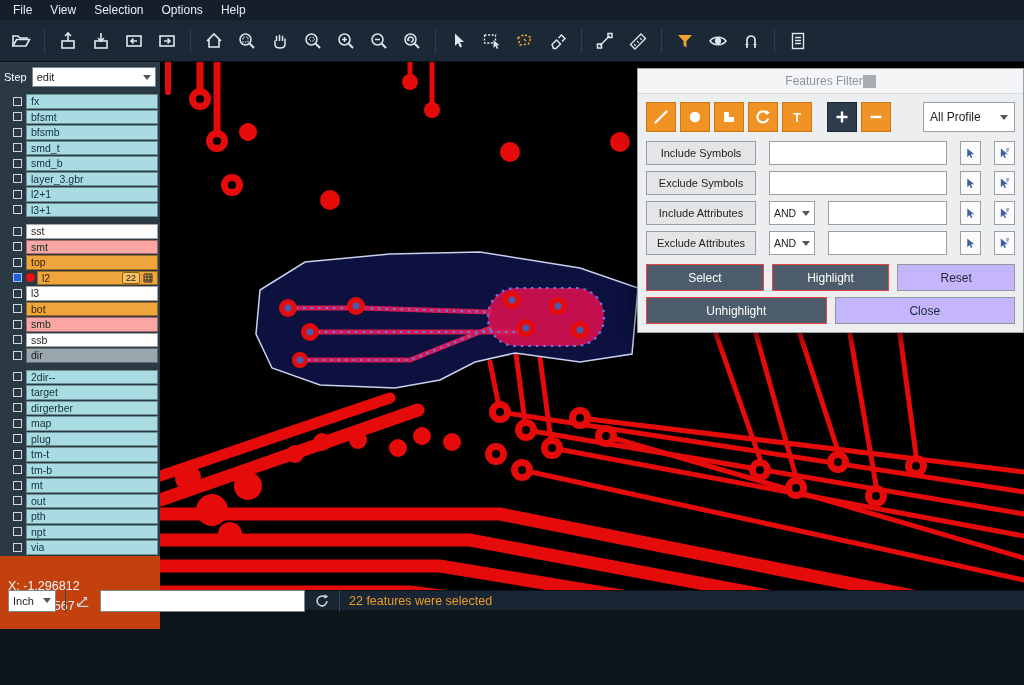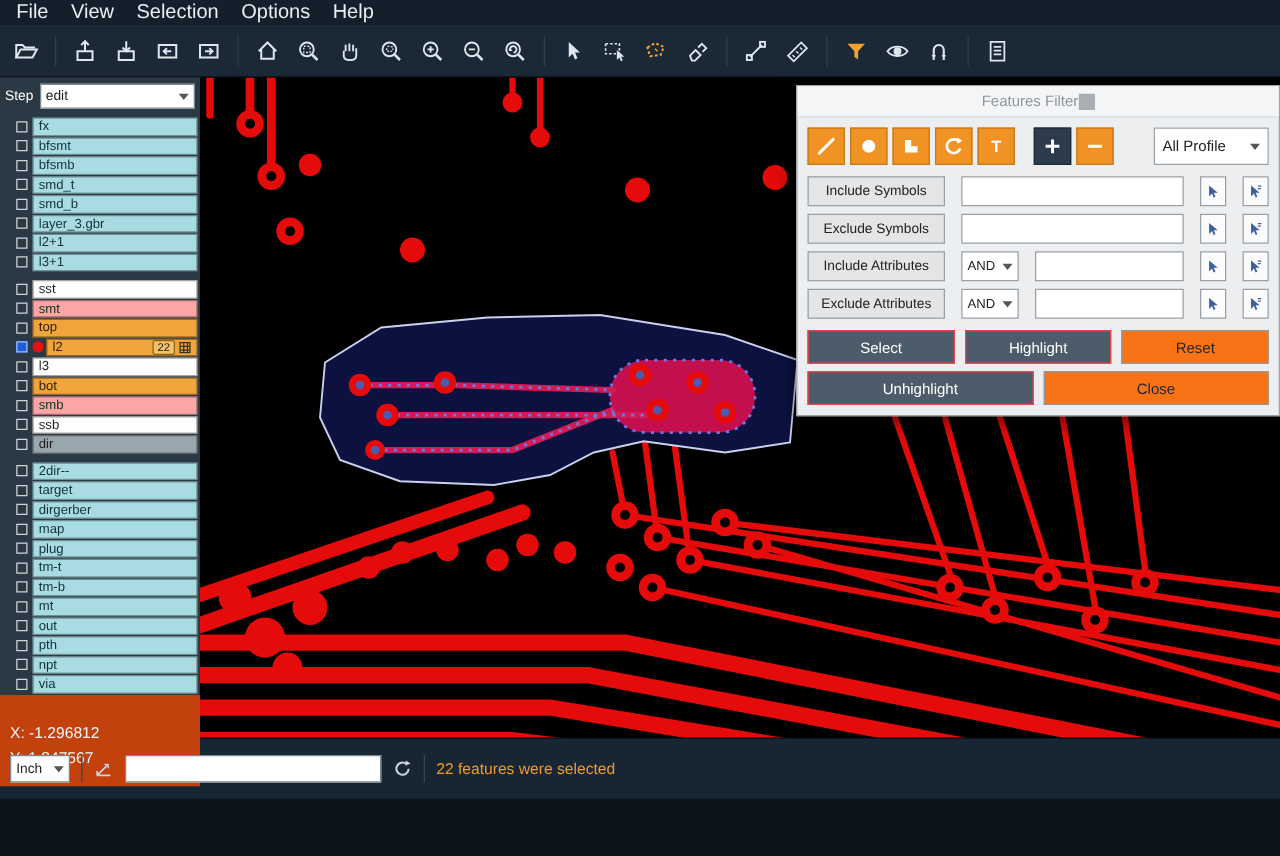--- a/index.html
+++ b/index.html
@@ -1,19 +1,19 @@
 <!DOCTYPE html>
 <html><head>
 <meta charset="utf-8">
 <style>
   *{box-sizing:border-box;margin:0;padding:0}
   body{margin:0;background:#000}
   .app{position:relative;width:1024px;height:685px;background:#0c141c;font-family:"Liberation Sans",sans-serif;overflow:hidden;user-select:none}
   
-  .menubar{height:20px;background:#141f2b;display:flex;align-items:center;padding:0 4px;color:#e8edf2;font-size:16px}
+  .menubar{height:20px;background:#141f2b;display:flex;align-items:center;padding:0 4px;color:#e8edf2;font-size:12px}
   .menubar .mitem{padding:2px 9px;cursor:default}
   
   .toolbar{height:42px;background:#1b2936;display:flex;align-items:center;padding:0 6px;gap:3px;border-bottom:1px solid #0a1118}
   .tbtn{width:30px;height:30px;display:flex;align-items:center;justify-content:center;color:#dfe7ee;border-radius:3px}
   .tbtn svg{display:block}
   .tbtn.active{color:#f0a030}
   .tbtn.orange{color:#f0a030}
   .tsep{width:1px;height:24px;background:#2e3f50;margin:0 5px;flex:none}
   
   .main{display:flex;height:528px}
@@ -51,23 +51,23 @@
   .ibtn.dark{background:#2c3c4c;border-color:#1c2833;margin-left:11px}
   .profile-select{margin-left:auto;width:92px;height:30px;background:#fff;border:1px solid #9aa2a8;display:flex;align-items:center;justify-content:space-between;padding:0 6px;font-size:12px;color:#222}
   .frow{display:flex;align-items:center;gap:13px;margin-bottom:6px}
   .flabel{width:110px;height:24px;background:#e3e5e7;border:1px solid #989fa5;display:flex;align-items:center;justify-content:center;font-size:11px;color:#222;flex:none}
   .finput{flex:1;height:24px;min-width:0;border:1px solid #989fa5;background:#fff;padding:0 4px;font-family:"Liberation Sans",sans-serif;font-size:11px}
   .and-select{width:46px;height:24px;background:#fff;border:1px solid #989fa5;display:flex;align-items:center;justify-content:space-between;padding:0 4px;font-size:10.5px;color:#222;flex:none}
   .abtn{width:21px;height:24px;background:#fbfbfc;border:1px solid #989fa5;display:flex;align-items:center;justify-content:center;flex:none}
   .action-row{display:flex;gap:8px;margin-top:9px}
   .action{flex:1;height:27px;display:flex;align-items:center;justify-content:center;font-size:12px;border:1px solid #ef4444}
   .action.dark{background:#4d5c6b;color:#fff}
-  .action.light{background:#f97316;color:#1b2733;border-color:#8f979e}
+  .action.light{background:#c4b5fd;color:#1b2733;border-color:#8f979e}
   
-  .statusbar{height:49px;background:#182633;display:flex;align-items:center;gap:9px;padding:0 8px;border-top:1px solid #0a1118}
+  .statusbar{height:20px;background:#182633;display:flex;align-items:center;gap:9px;padding:0 8px;border-top:1px solid #0a1118}
   .unit-select{width:48px;height:22px;background:#fff;border:1px solid #7a8894;display:flex;align-items:center;justify-content:space-between;padding:0 4px;font-size:11px;color:#222;flex:none}
   .status-input{width:205px;height:22px;background:#fff;border:1px solid #7a8894;font-family:"Liberation Sans",sans-serif;font-size:11px;padding:0 4px;flex:none}
   .ssep{width:1px;height:22px;background:#33465a;flex:none}
   .status-msg{color:#f09a28;font-size:12.5px;white-space:nowrap}
   .sicon{display:flex;align-items:center;justify-content:center;color:#cdd6de;flex:none}
 </style>
 </head>
 <body>
 
 <div class="app">

